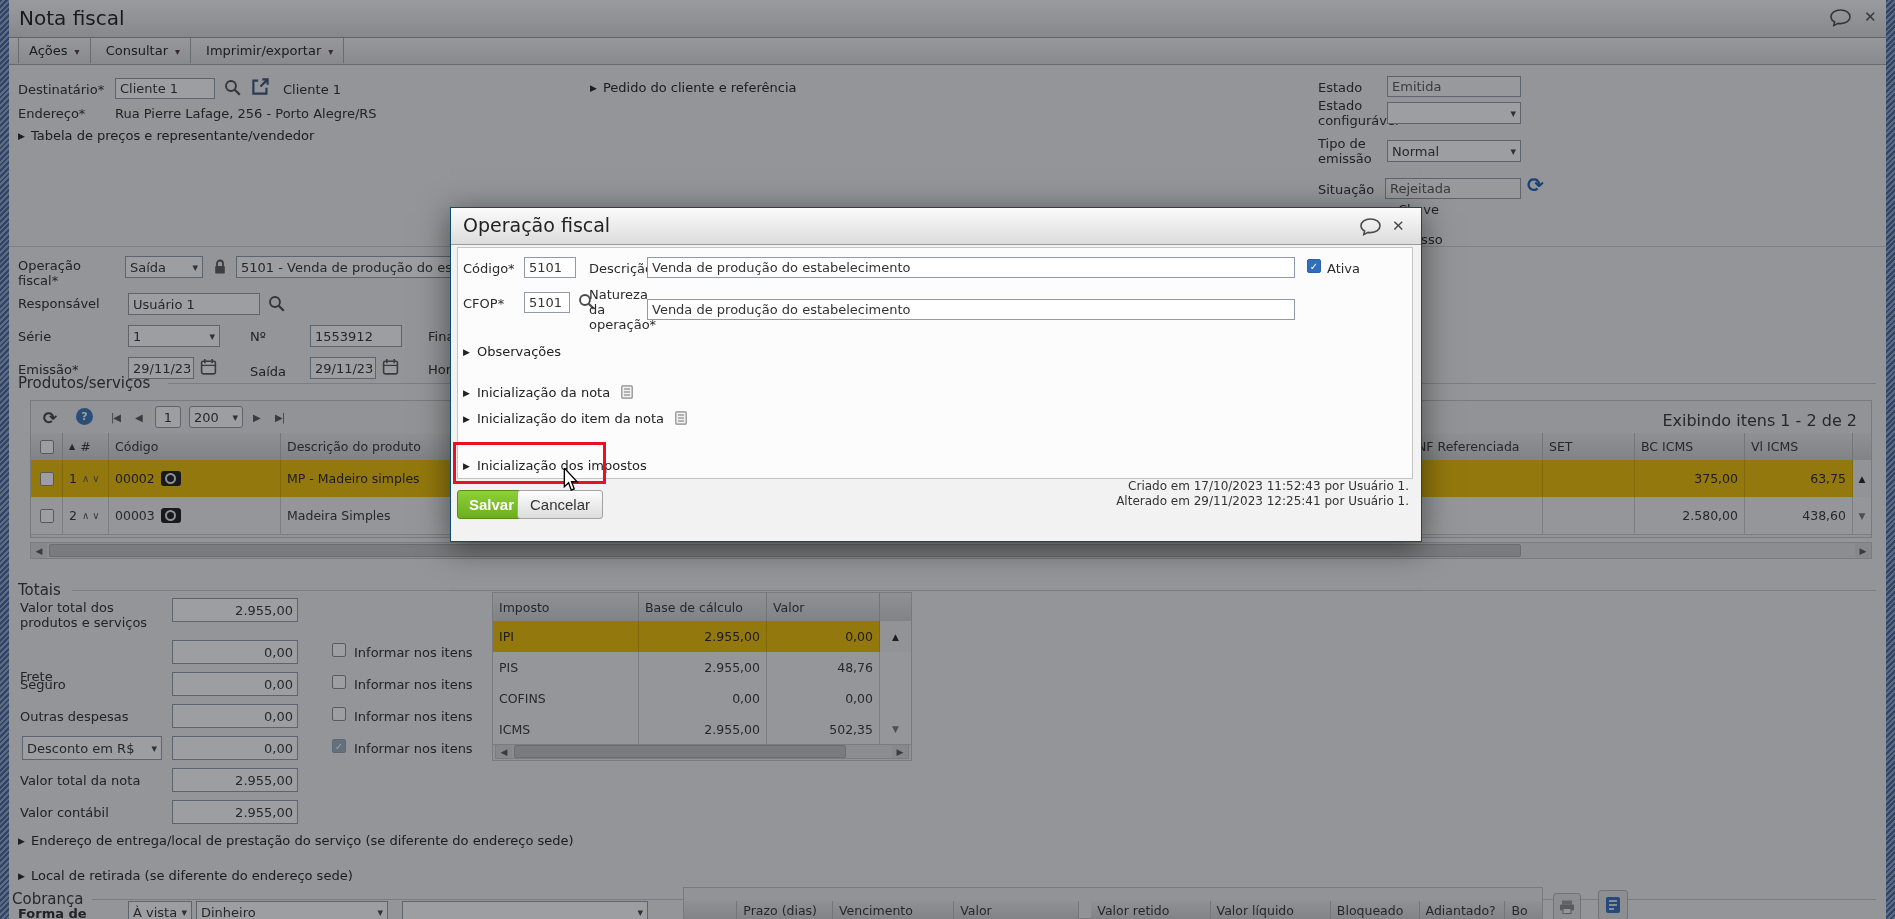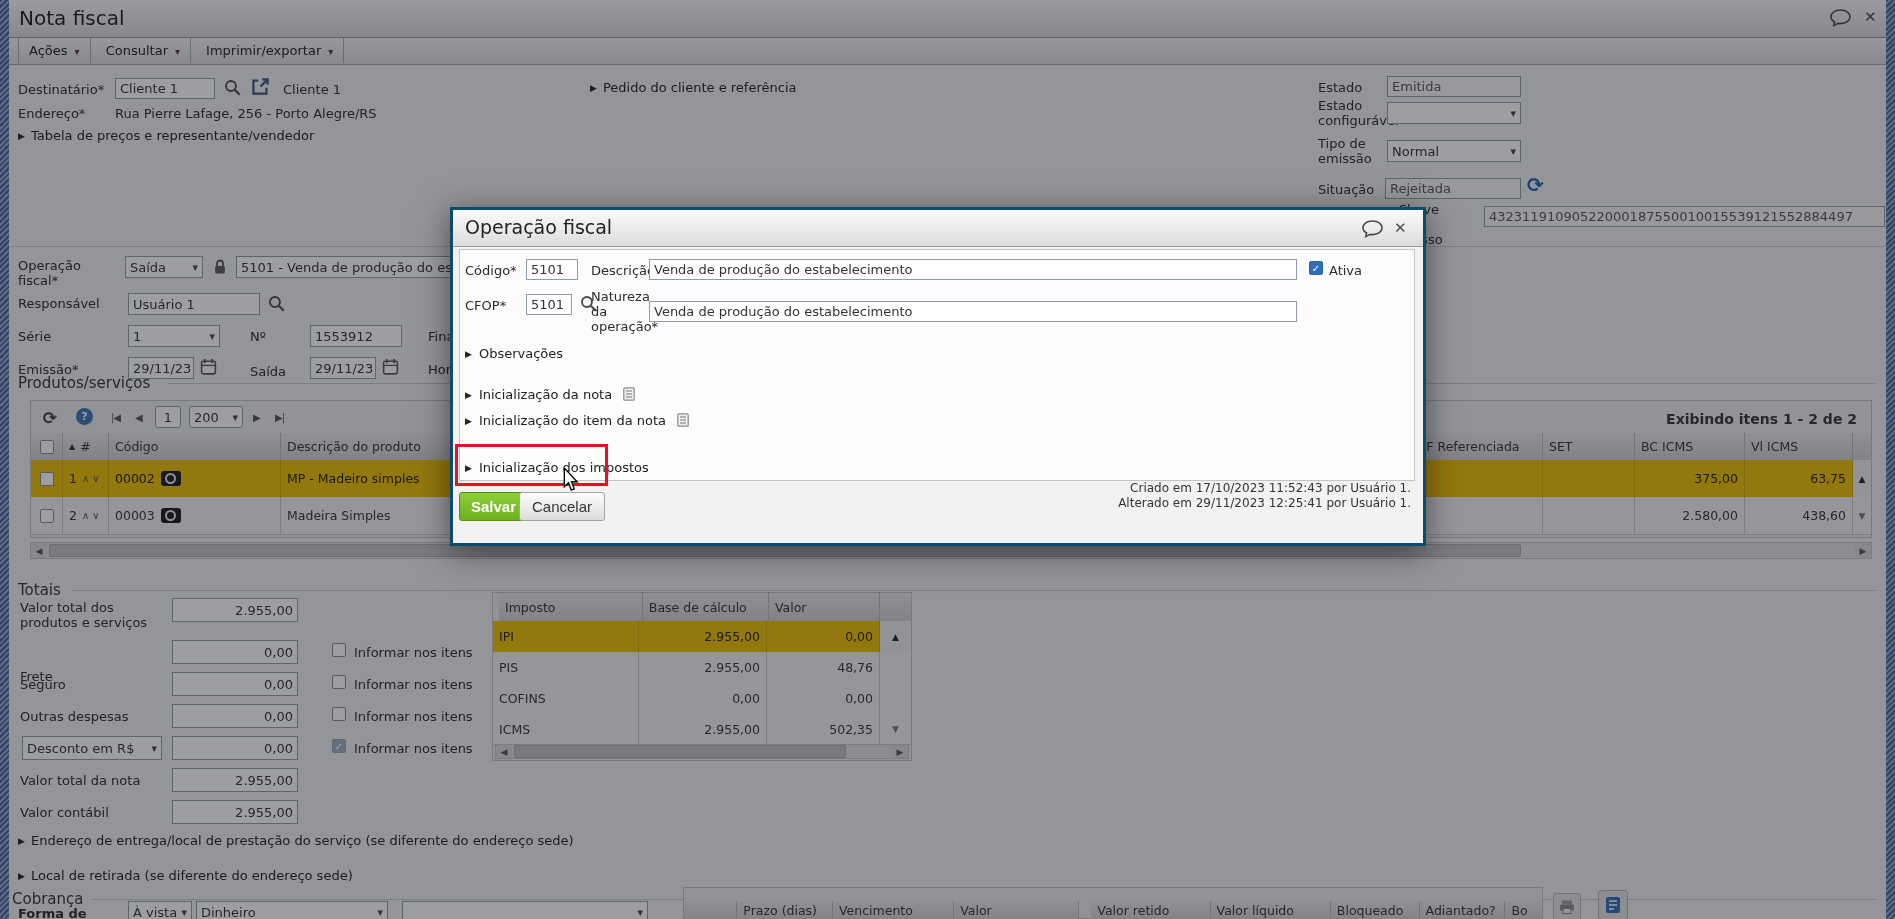--- a/index.html
+++ b/index.html
@@ -47,21 +47,21 @@
       display:flex;align-items:center;justify-content:center;}
   .pgbtn{font-size:10px;color:#555;letter-spacing:-1px;}
   .camera{display:inline-flex;width:20px;height:15px;background:#1b1b1b;border-radius:3px;
       align-items:center;justify-content:center;margin-left:6px;}
   .camera i{display:block;width:7px;height:7px;border:2px solid #e8e8e8;border-radius:50%;}
   .sb{position:absolute;background:#e2e2e2;border:1px solid #c5c5c5;box-sizing:border-box;display:flex;align-items:center;}
   .sb .ar{width:16px;height:100%;display:flex;align-items:center;justify-content:center;font-size:9px;color:#555;background:#dadada;}
   .sb .thumb{height:11px;background:#c3c3c3;border:1px solid #a9a9a9;border-radius:2px;margin:0 2px;}
   .dim{position:absolute;inset:0;background:rgba(22,25,31,0.42);z-index:50;}
   .modal{position:absolute;left:450px;top:207px;width:970px;height:333px;z-index:60;background:#f2f2f2;
-      border:3px solid #0c4a6e;box-shadow:0 6px 30px rgba(0,0,0,.5);}
+      border:1px solid #0c4a6e;box-shadow:0 6px 30px rgba(0,0,0,.5);}
   .modal-title{position:absolute;left:0;top:0;right:0;height:36px;background:linear-gradient(#fbfbfb,#dcdcdc);
       border-bottom:1px solid #9a9a9a;}
   .modal-title .t{position:absolute;left:12px;top:6px;font-size:19px;color:#222;}
   .panel{position:absolute;left:6px;top:39px;width:956px;height:232px;background:#fcfcfc;border:1px solid #c4c4c4;box-sizing:border-box;}
   .sec{font-size:13px;color:#222;}
   .sec::before{content:"▶";font-size:9px;color:#222;margin-right:7px;position:relative;top:-1px;}
   .redbox{position:absolute;border:3px solid #e81123;background:transparent;z-index:5;}
   .btn-save{box-sizing:border-box;background:linear-gradient(#8ed03a,#6cae1d);border:1px solid #568c14;border-radius:3px;
       color:#fff;font-weight:bold;font-size:15px;padding:5px 11px;}
   .btn-cancel{box-sizing:border-box;background:linear-gradient(#fdfdfd,#dcdcdc);border:1px solid #a3a3a3;border-radius:3px;
@@ -117,21 +117,20 @@
   <div class="abs sel" style="left:1387px;top:102px;width:134px;"></div>
 
   <div class="abs lbl" style="left:1318px;top:136px;width:66px;">Tipo de emissão</div>
   <div class="abs sel dis" style="left:1387px;top:140px;width:134px;">Normal</div>
 
   <div class="abs lbl" style="left:1318px;top:182px;">Situação</div>
   <div class="abs inp ro" style="left:1385px;top:178px;width:136px;">Rejeitada</div>
   <div class="abs" style="left:1527px;top:173px;font-size:20px;font-weight:bold;color:#1c62b7;">⟳</div>
 
   <div class="abs lbl" style="left:1398px;top:202px;width:58px;">Chave de acesso</div>
-  <div class="abs inp ro" style="left:1484px;top:206px;width:401px;">43231191090522000187550010015539121552884497</div>
 
   <div class="divider" style="left:9px;top:246px;width:1877px;"></div>
 
   <div class="abs lbl" style="left:18px;top:258px;width:95px;">Operação fiscal*</div>
   <div class="abs sel dis" style="left:125px;top:256px;width:78px;">Saída</div>
   <svg class="abs" style="left:212px;top:258px;" width="16" height="17" viewBox="0 0 16 17">
     <path d="M5 8 V5.5 a3 3 0 0 1 6 0 V8" fill="none" stroke="#555" stroke-width="1.8"></path>
     <rect x="3.2" y="8" width="9.6" height="7.5" rx="1" fill="#5a5a5a"></rect>
   </svg>
   <div class="abs inp" style="left:236px;top:256px;width:218px;height:22px;">5101 - Venda de produção do estabelecimento</div>
@@ -173,21 +172,21 @@
   <div class="tbl" style="left:30px;top:400px;width:1842px;height:138px;">
 
     <div class="abs" style="left:12px;top:7px;font-size:17px;font-weight:bold;color:#3f3f3f;">⟳</div>
     <div class="abs help-ic" style="left:45px;top:7px;">?</div>
     <div class="abs pgbtn" style="left:80px;top:11px;">|◀</div>
     <div class="abs pgbtn" style="left:104px;top:11px;">◀</div>
     <div class="abs inp" style="left:124px;top:5px;width:26px;height:22px;border-radius:3px;justify-content:center;">1</div>
     <div class="abs sel" style="left:158px;top:5px;width:54px;border-radius:3px;">200</div>
     <div class="abs pgbtn" style="left:222px;top:11px;">▶</div>
     <div class="abs pgbtn" style="left:244px;top:11px;">▶|</div>
-    <div class="abs" style="right:14px;top:10px;font-size:14px;color:#333;font-weight:bold;">Exibindo itens 1 - 2 de 2</div>
+    <div class="abs" style="right:14px;top:10px;font-size:16px;color:#333;">Exibindo itens 1 - 2 de 2</div>
 
     <div class="row" style="position:absolute;left:0;top:32px;width:1840px;height:27px;">
       <div class="th" style="width:32px;justify-content:center;">
           <span class="cb"></span>
         </div>
       <div class="th" style="width:46px;">
           <span style="font-size:8px;margin-right:5px;">▲</span>
           <span>#</span>
         </div>
       <div class="th" style="width:172px;">Código</div>
@@ -279,21 +278,21 @@
   <div class="abs lbl" style="left:354px;top:741px;">Informar nos itens</div>
 
   <div class="abs lbl" style="left:20px;top:773px;">Valor total da nota</div>
   <div class="abs inp num" style="left:172px;top:768px;width:126px;height:24px;">2.955,00</div>
 
   <div class="abs lbl" style="left:20px;top:805px;">Valor contábil</div>
   <div class="abs inp num" style="left:172px;top:800px;width:126px;height:24px;">2.955,00</div>
 
   <div class="tbl" style="left:492px;top:592px;width:420px;height:169px;">
     <div class="row" style="position:absolute;left:0;top:0;width:418px;height:28px;">
-      <div class="th" style="width:146px;margin-left:6px;">Imposto</div>
+      <div class="th" style="width:146px;">Imposto</div>
       <div class="th" style="width:128px;">Base de cálculo</div>
       <div class="th" style="width:113px;">Valor</div>
       <div class="th" style="width:31px;border-right:none;"></div>
     </div>
     <div class="row gold" style="position:absolute;left:0;top:28px;width:418px;height:31px;justify-content:flex-end;">
       <div class="td" style="width:146px;">IPI</div>
       <div class="td num" style="width:128px;">2.955,00</div>
       <div class="td num" style="width:113px;">0,00</div>
       <div class="td scrollarr" style="width:31px;border-right:none;justify-content:center;background:#ececec;">▲</div>
     </div>

